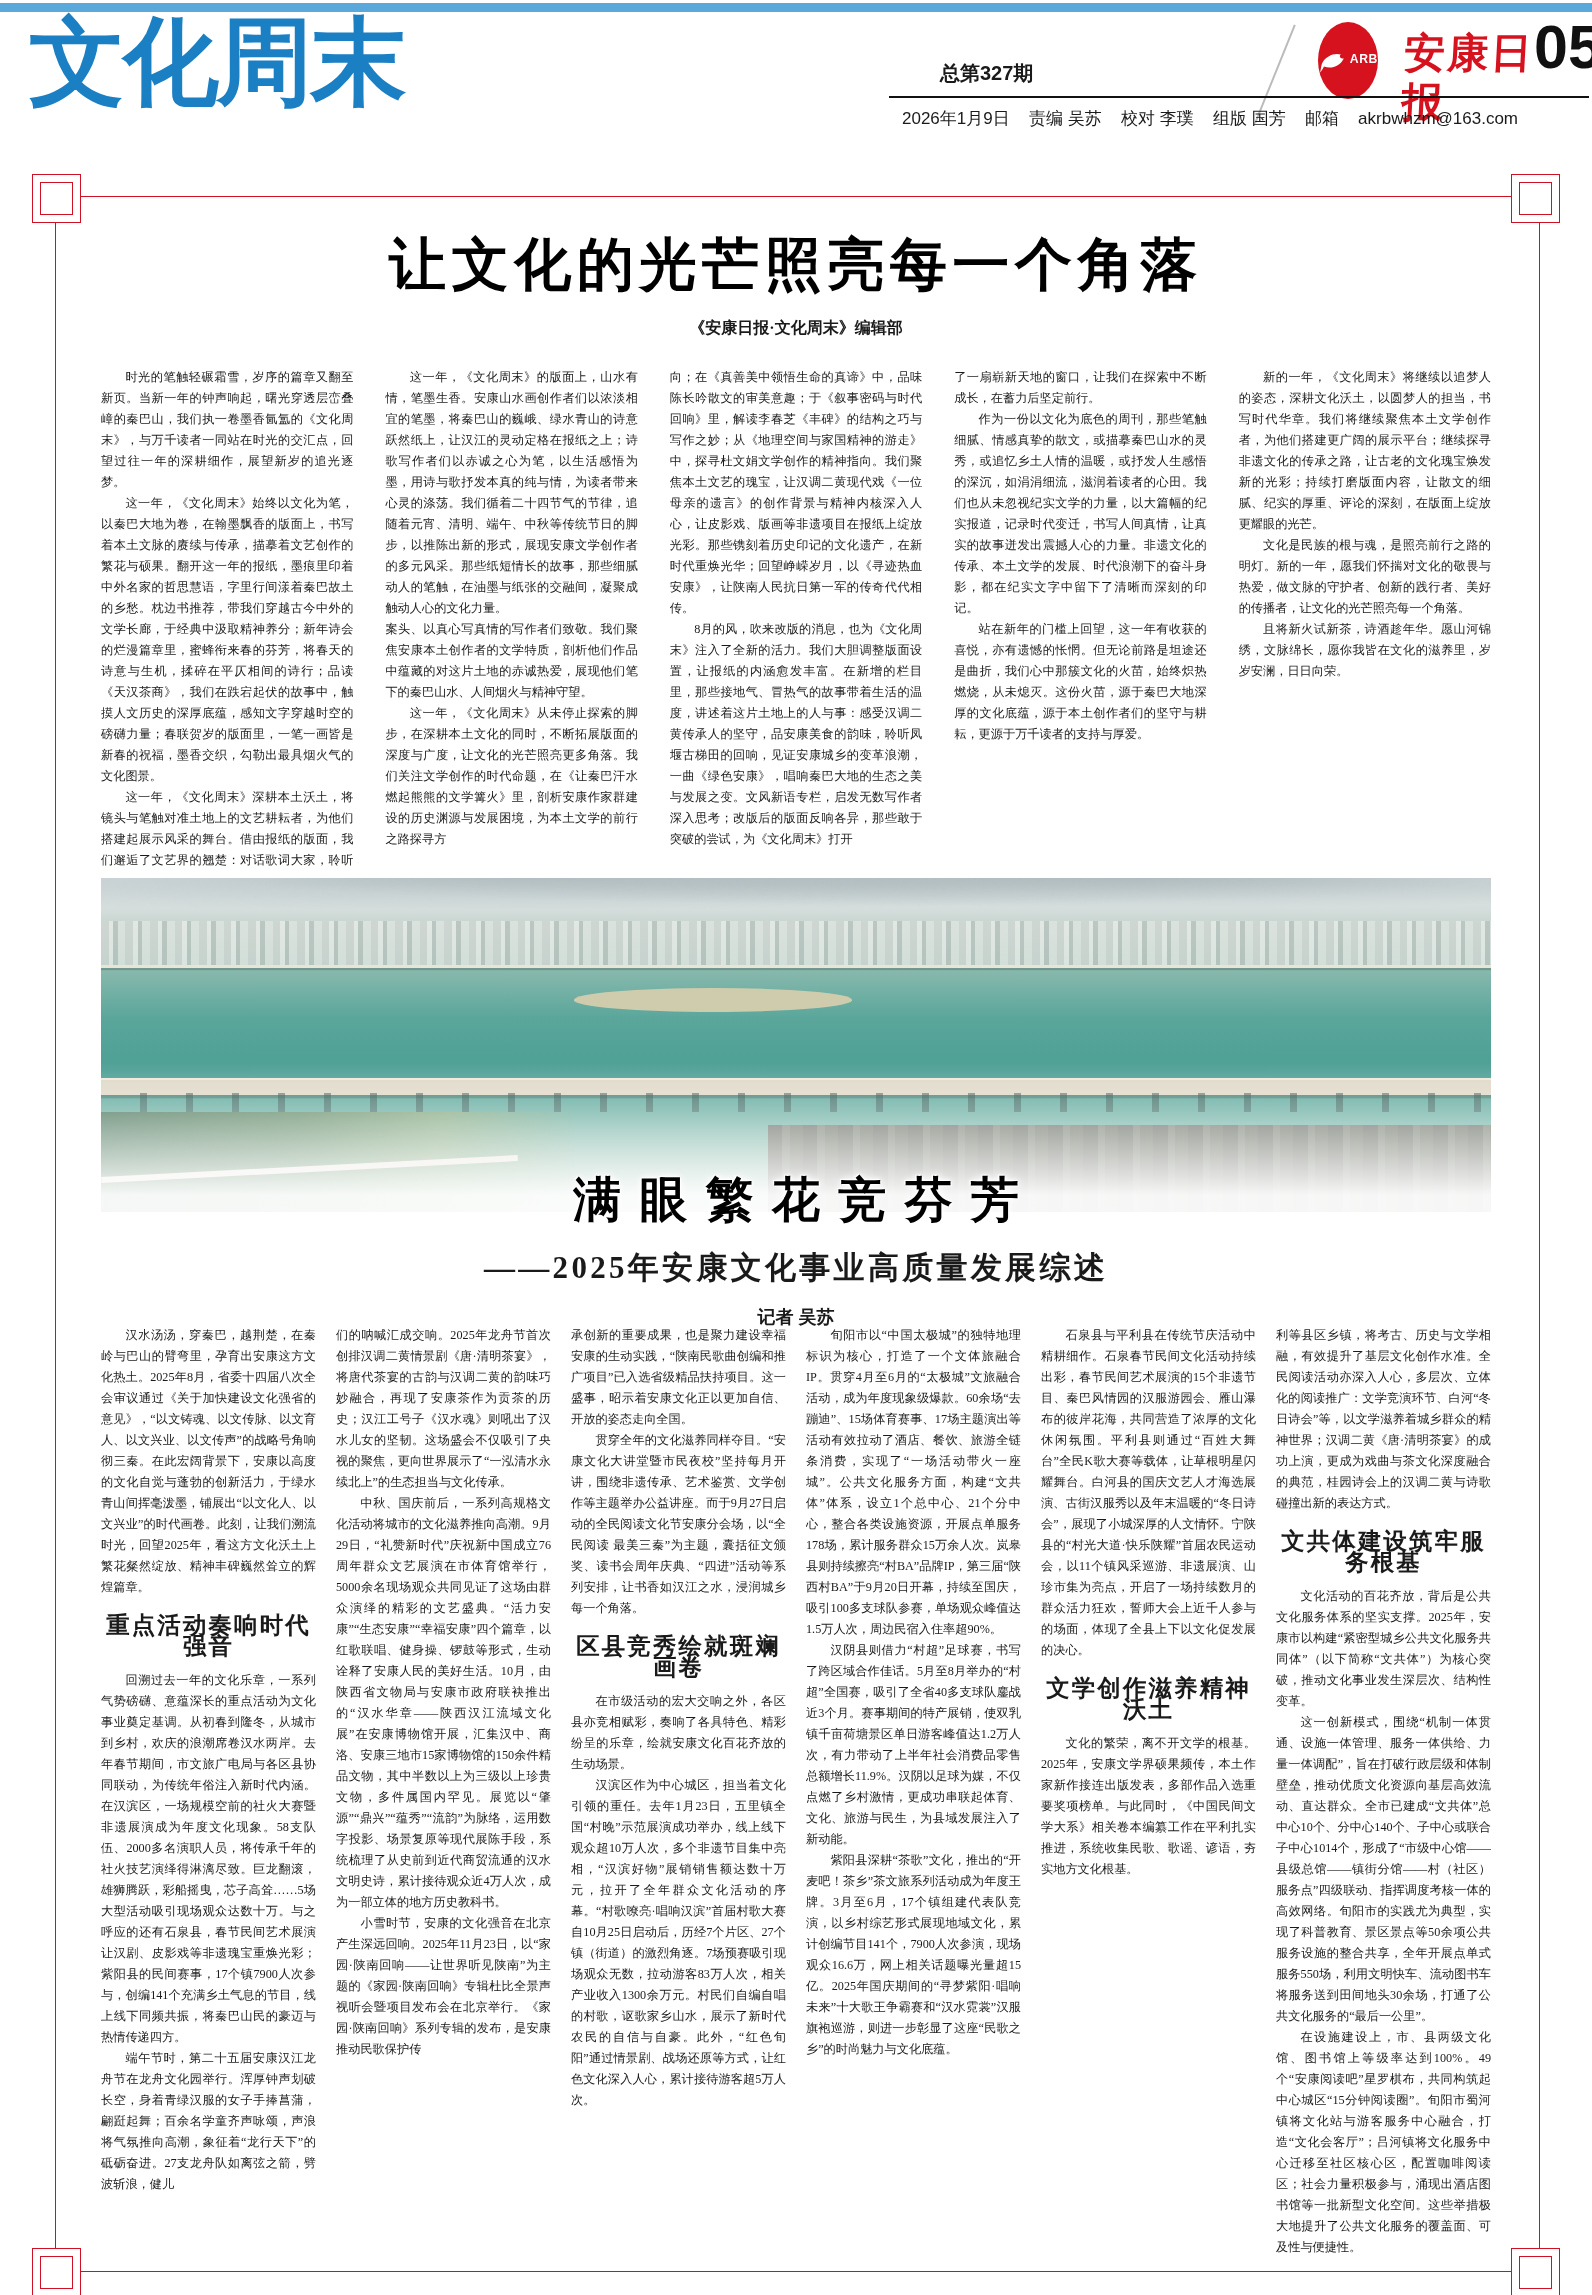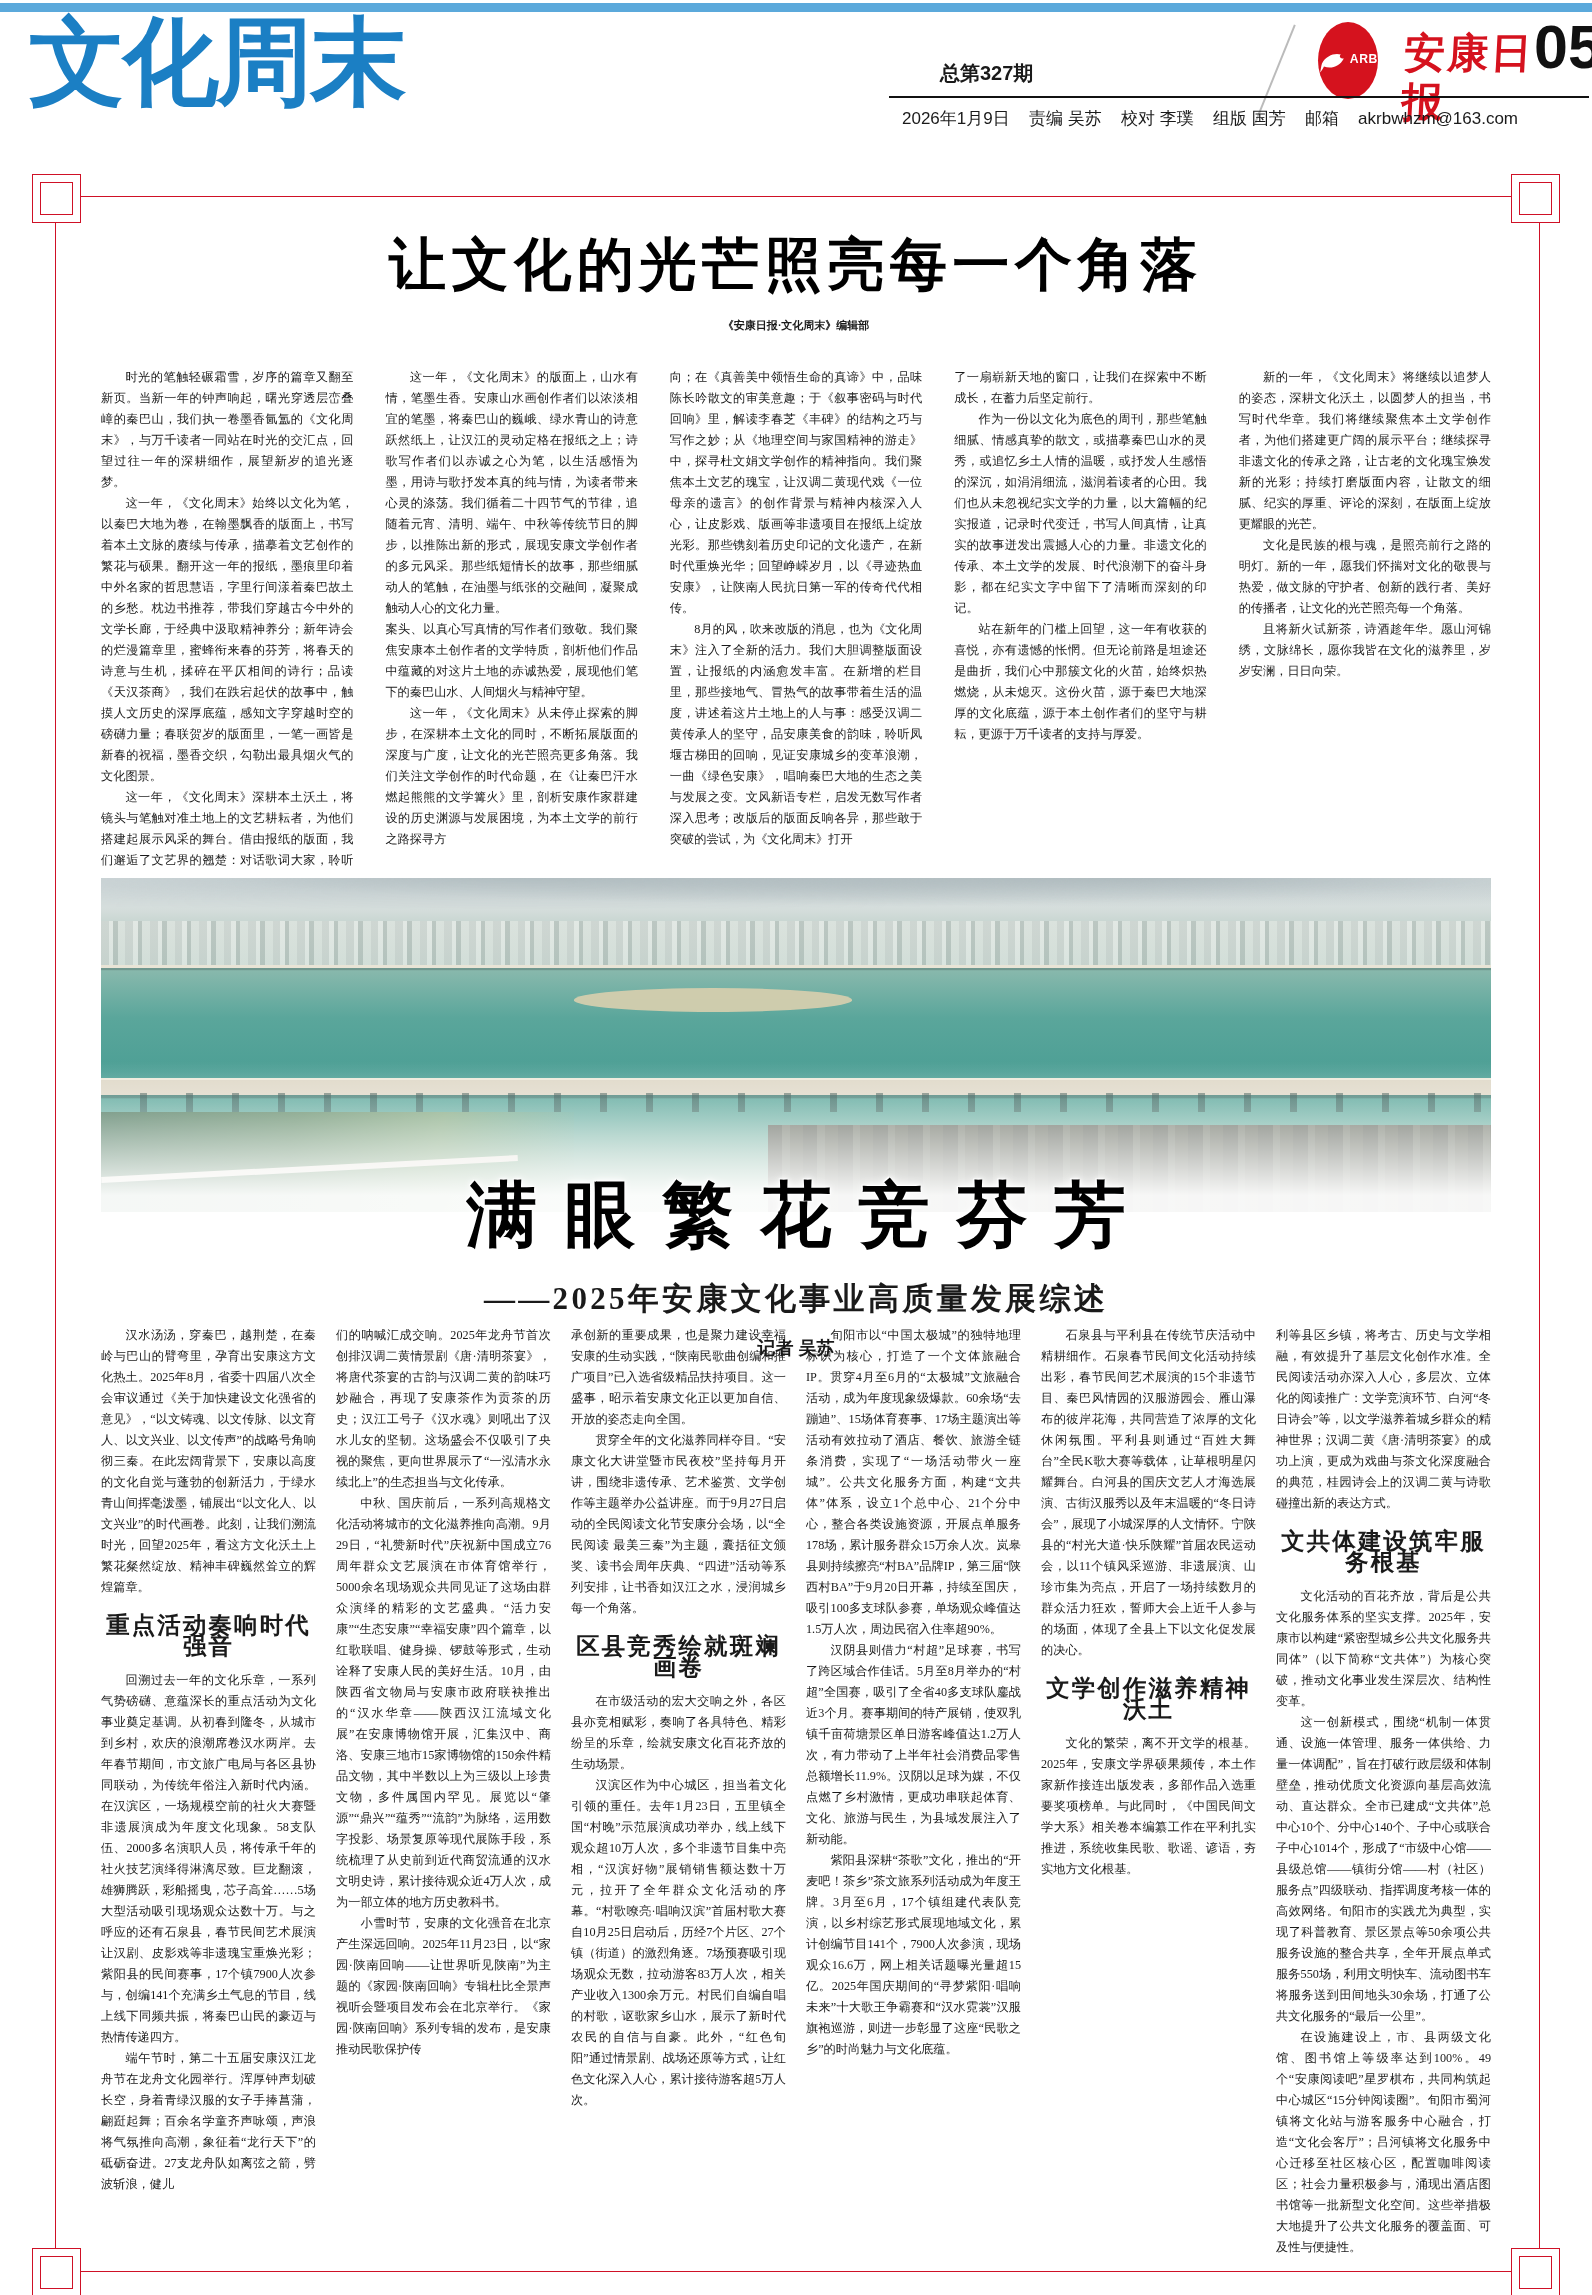--- a/index.html
+++ b/index.html
@@ -36,21 +36,21 @@
   .corner::before{content:"";position:absolute;inset:0;border:1.7px solid #cf1126;}
   .corner::after{content:"";position:absolute;inset:7.8px;border:1.1px solid #cf1126;}
   .corner.tl{left:32px;top:174px;background:#fff;}
   .corner.tr{left:1511px;top:174px;background:#fff;}
   .corner.bl{left:32px;top:2248px;background:#fff;}
   .corner.br{left:1511px;top:2248px;background:#fff;}
 
   
   .lead-title{position:absolute;left:0;top:227px;width:100%;text-align:center;font-size:57px;
        font-weight:900;letter-spacing:5.6px;color:#000;font-family:"Liberation Sans",sans-serif;}
-  .lead-byline{position:absolute;left:0;top:318px;width:100%;text-align:center;font-size:11px;
+  .lead-byline{position:absolute;left:0;top:318px;width:100%;text-align:center;font-size:16px;
        font-weight:700;}
   .lead-cols{position:absolute;left:101px;top:367px;width:1390px;height:504px;display:flex;
        gap:32px;overflow:hidden;}
   .col{flex:1;font-size:12.2px;line-height:21px;text-align:justify;overflow:hidden;}
   .para{margin:0;text-indent:2em;}
   .para.cont{text-indent:0;}
   .col-heading{font-size:23.4px;font-weight:700;text-align:center;letter-spacing:2.2px;
        font-family:"Liberation Sans",sans-serif;margin:16.7px 0 13.4px;}
 
   
@@ -74,21 +74,21 @@
        background:linear-gradient(100deg,#3c6b4f 0%,#56825d 40%,#7aa277 70%,transparent 100%);}
   .ph-bankright{position:absolute;right:0;bottom:0;width:52%;height:26%;opacity:.95;
        background:repeating-linear-gradient(90deg,#8e8a80 0 14.5px,#b7b2a6 14.5px 22px,#a09a8d 22px 35px),
                   linear-gradient(#9aa39b,#8d968e);background-blend-mode:multiply;}
   .ph-road{position:absolute;left:0;bottom:12%;width:30%;height:5.6px;background:#e6e3da;transform:rotate(-3deg);}
   .ph-fade{position:absolute;left:0;top:0;width:100%;height:100%;
        background:linear-gradient(transparent 55%,rgba(255,255,255,.55) 78%,rgba(255,255,255,.95) 95%);}
 
   
   .feature-block{position:absolute;left:101px;top:1168px;width:1390px;text-align:center;}
-  .feature-title{font-size:71px;font-weight:900;color:#000;letter-spacing:.38em;margin:0 0 0 .38em;
+  .feature-title{font-size:48px;font-weight:900;color:#000;letter-spacing:.38em;margin:0 0 0 .38em;
        font-family:"Liberation Sans",sans-serif;
        text-shadow:0 0 3.3px #fff,0 0 6.7px #fff,0 0 11px #fff,1.1px 1.1px 0 #fff,-1.1px -1.1px 0 #fff;}
   .feature-subtitle{font-size:31px;font-weight:700;margin-top:14.5px;letter-spacing:3.3px;
        text-shadow:0 0 4.5px #fff,0 0 9px #fff,0.6px 0.6px 0 #fff,-0.6px -0.6px 0 #fff;}
   .feature-reporter{font-size:18px;font-weight:700;margin-top:16.7px;
        font-family:"Liberation Sans",sans-serif;text-shadow:0 0 4.5px #fff;}
 
   
   .feature-cols{position:absolute;left:101px;top:1325px;width:1390px;height:938px;display:flex;
        gap:20px;overflow:hidden;}

